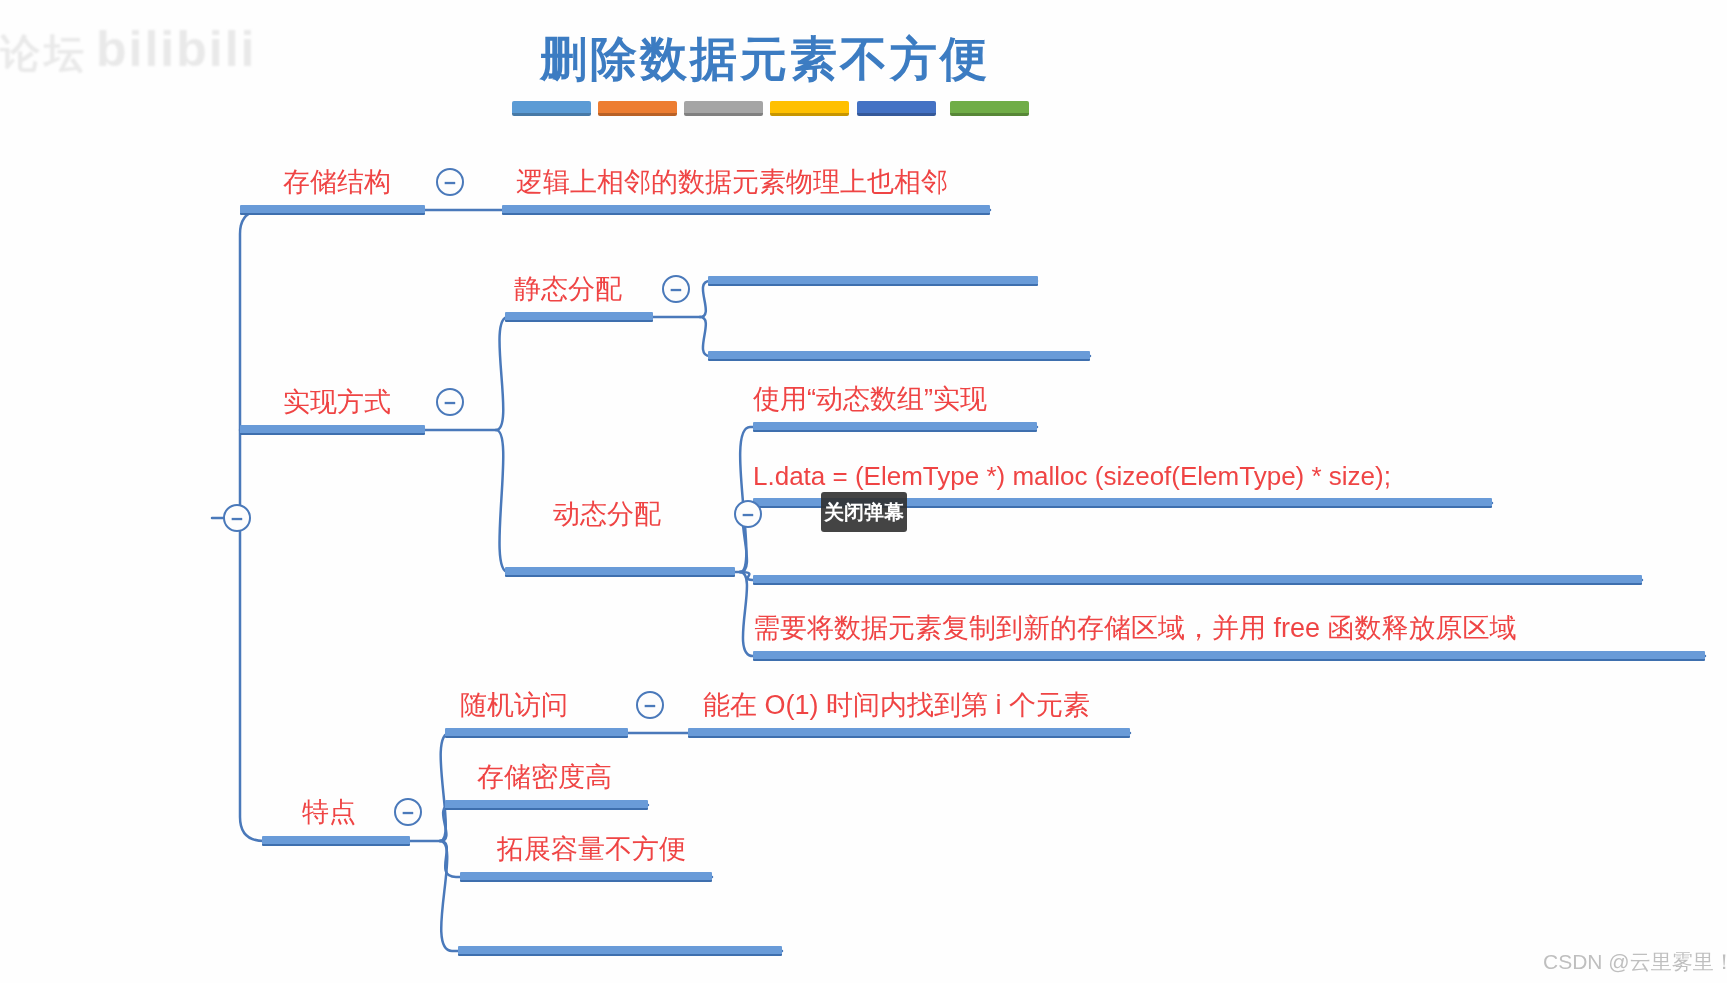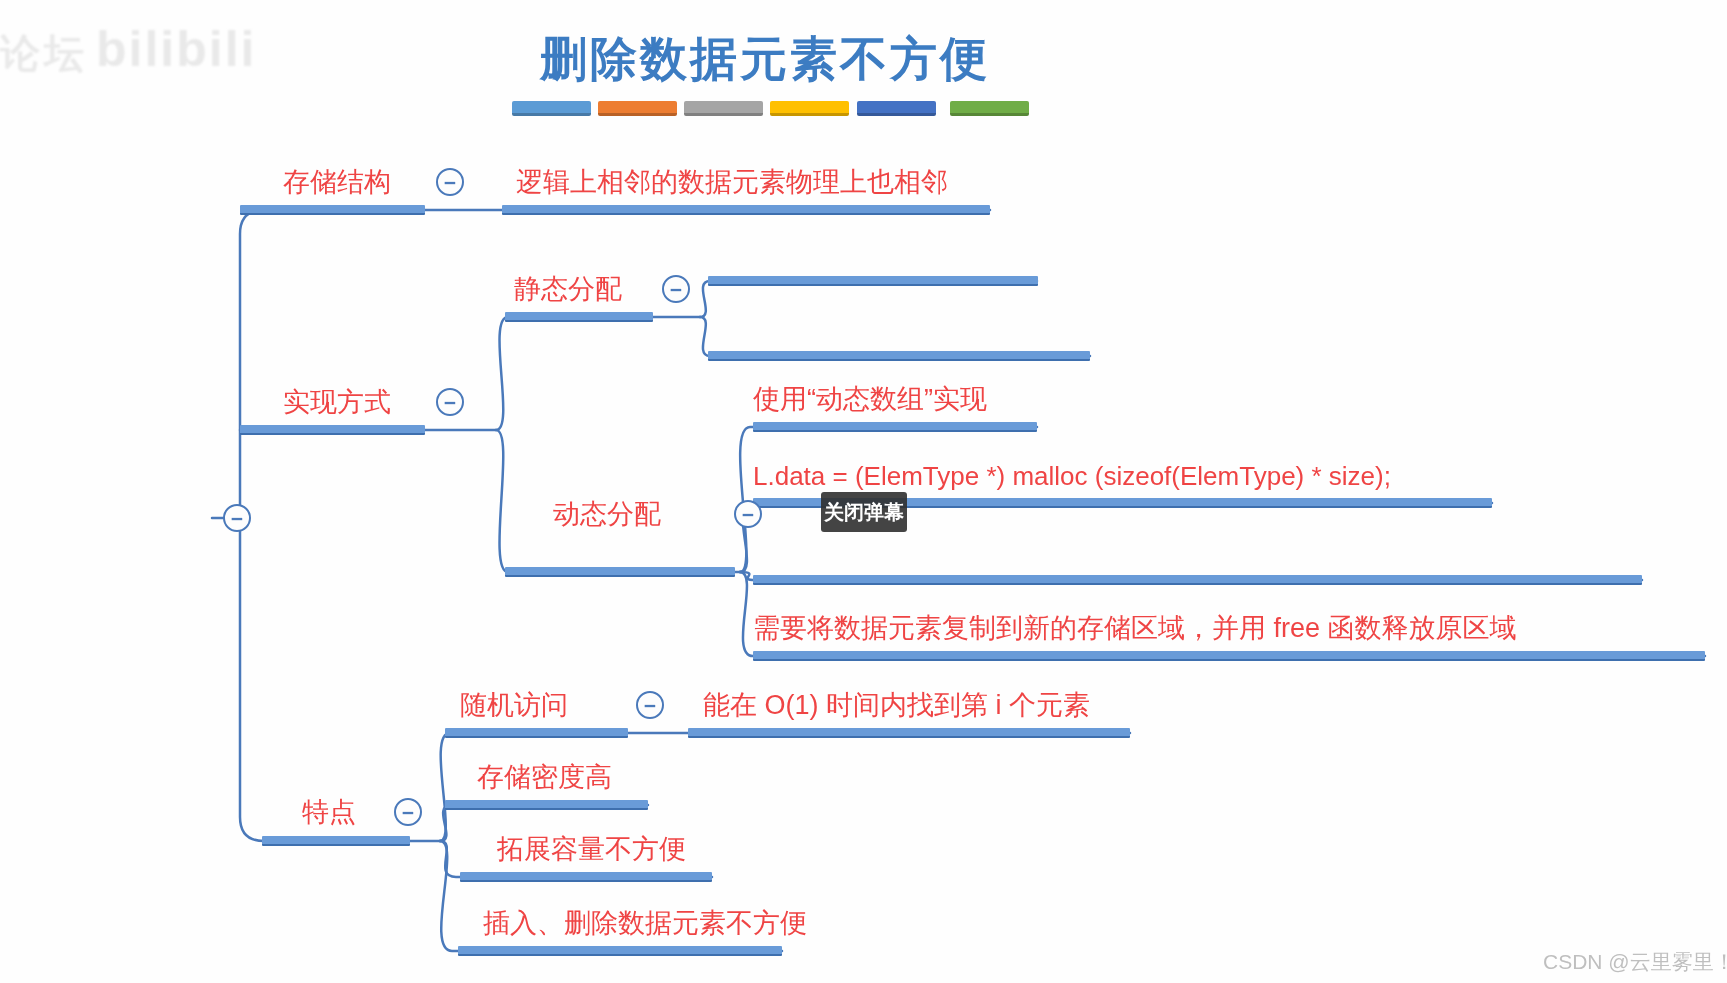--- a/index.html
+++ b/index.html
@@ -117,21 +117,20 @@
   <div class="node-text" style="left:553px; top:498px">动态分配</div>
   <div class="node-text" style="left:753px; top:383px">使用“动态数组”实现</div>
   <div class="node-text code-text" style="left:753px; top:460px">L.data = (ElemType *) malloc (sizeof(ElemType) * size);</div>
   <div class="node-text" style="left:753px; top:612px">需要将数据元素复制到新的存储区域，并用 free 函数释放原区域</div>
 
   <div class="node-text" style="left:302px; top:796px">特点</div>
   <div class="node-text" style="left:460px; top:689px">随机访问</div>
   <div class="node-text" style="left:703px; top:689px">能在 O(1) 时间内找到第 i 个元素</div>
   <div class="node-text" style="left:477px; top:761px">存储密度高</div>
   <div class="node-text" style="left:497px; top:833px">拓展容量不方便</div>
-  <div class="node-text" style="left:483px; top:907px">插入、删除数据元素不方便</div>
 
   <div class="collapse" style="left:223px; top:504px">−</div>
   <div class="collapse" style="left:436px; top:168px">−</div>
   <div class="collapse" style="left:436px; top:388px">−</div>
   <div class="collapse" style="left:662px; top:275px">−</div>
   <div class="collapse" style="left:734px; top:500px">−</div>
   <div class="collapse" style="left:394px; top:798px">−</div>
   <div class="collapse" style="left:636px; top:691px">−</div>
 
   <div id="tooltip">关闭弹幕</div>

